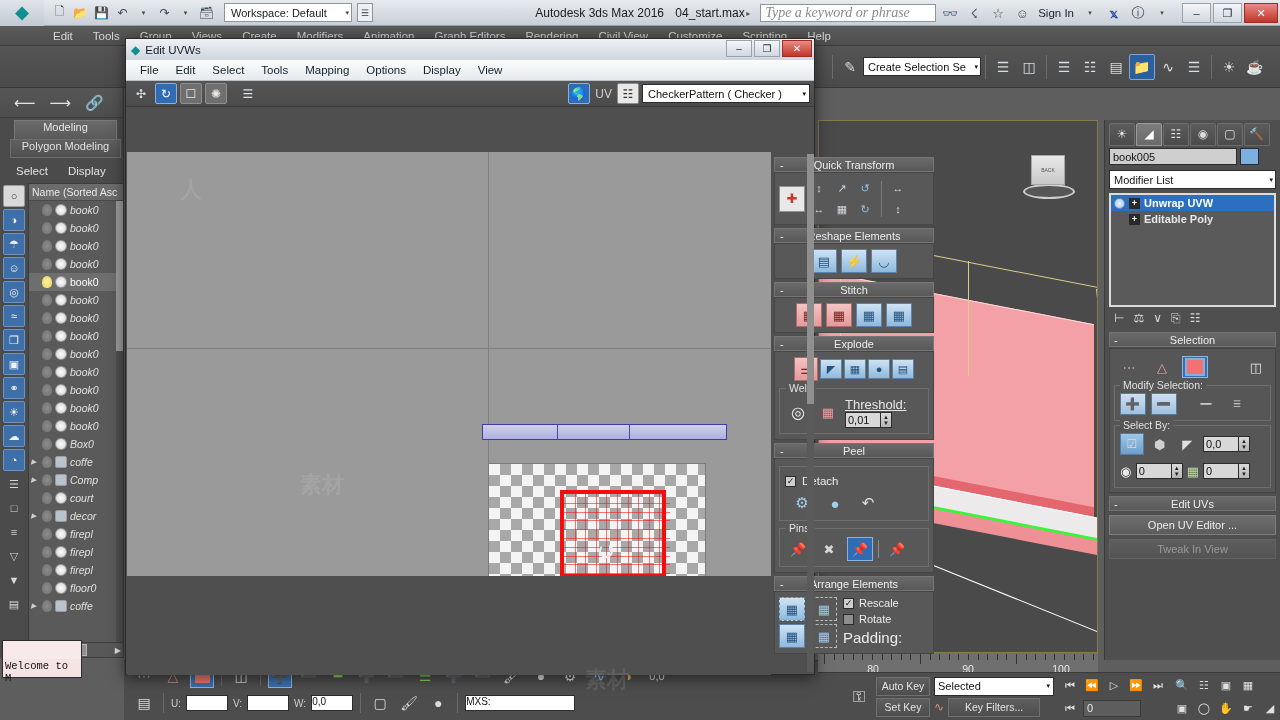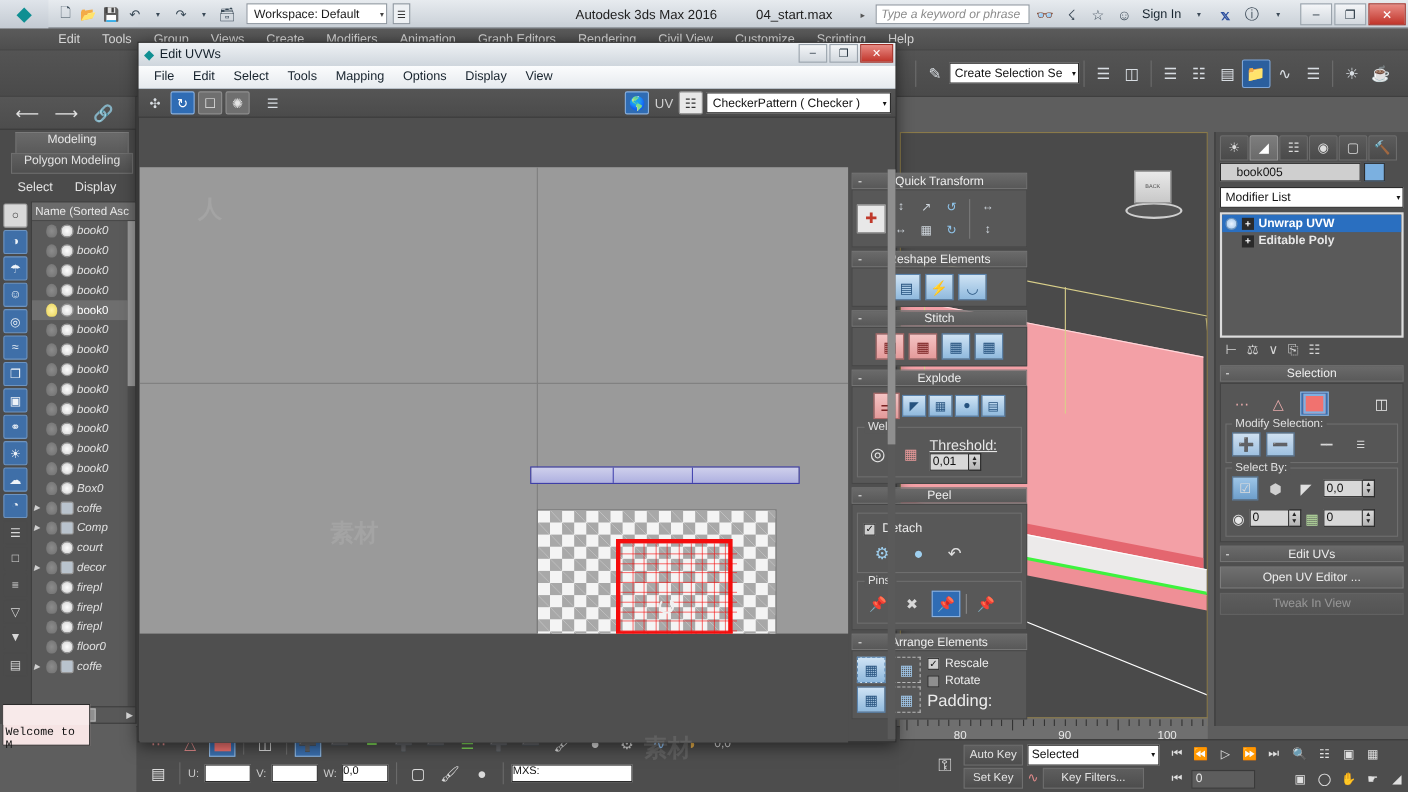--- a/index.html
+++ b/index.html
@@ -36,28 +36,28 @@
     border: 1px solid #8d969f; padding: 0 2px 0 6px; margin-left: 6px;
     font-size: 11px; color: #1b1b1b; min-width: 128px; justify-content: space-between;
   }
   .ws-arrow { font-size: 7px; color:#444; padding-left:6px;}
   .ws-extra { width:16px; height:19px; border:1px solid #8d969f; background:#eef1f4;
               display:flex;align-items:center;justify-content:center;font-size:9px;color:#333;margin-left:3px;}
   .max-title-text {
     position: absolute; left: 0; right: 0; text-align: center;
     font-size: 12px; color: #202020; pointer-events: none;
   }
-  .max-title-text span { margin: 0 16px; }
+  .max-title-text span { margin: 0 4px; }
   .topright {
     position:absolute; right: 0; top: 0; height: 26px; display:flex; align-items:center; gap:4px; padding-right: 2px;
   }
   .search-box {
-    width: 140px; height: 18px; background:#fff; border:1px solid #8d969f;
-    font-style: italic; color:#8b8b8b; font-size: 11px; padding: 2px 4px;
-    display:flex; align-items:center;
+    width: 176px; height: 18px; background:#fff; border:1px solid #8d969f;
+    font-style: italic; color:#8b8b8b; font-size: 14px; padding: 2px 4px;
+    display:flex; align-items:center;font-family:Liberation Serif, serif;
   }
   .tr-ic { width:20px;height:20px;display:flex;align-items:center;justify-content:center;color:#3d4b58;font-size:13px;}
   .signin { color:#17242e; font-size:11.5px; padding: 0 2px;}
   .wincaption { display:flex; align-items:center; height:22px; margin-left:4px;}
   .wcbtn {
     width: 29px; height: 20px; border:1px solid #9aa3ac; margin-left:2px;
     display:flex;align-items:center;justify-content:center; font-size:11px; color:#21303c;
     background: linear-gradient(#f4f6f8,#d2d8de);
   }
   .wcbtn.close { background: linear-gradient(#e88b84,#c1352b); color:#fff; border-color:#a32c22; width:34px;}
@@ -168,21 +168,21 @@
 
   
   .cmdpanel { position:absolute; left:1104px; top:120px; width:176px; height:540px; background:#4f4f4f;
               border-left:1px solid #3a3a3a;}
   .cp-tabs { height:26px; display:flex; align-items:center; gap:1px; padding:2px 1px 0 4px;}
   .cp-tab { width:26px;height:23px;background:linear-gradient(#5c5c5c,#4a4a4a); border:1px solid #6c6c6c;
             display:flex;align-items:center;justify-content:center;color:#dcdcdc;font-size:12px;border-radius:2px 2px 0 0;}
   .cp-tab.on { background:linear-gradient(#7d7d7d,#6a6a6a); border-color:#9a9a9a; color:#fff;}
   .cp-name { display:flex; align-items:center; gap:3px; padding:2px 4px;}
   .cp-name input { width:128px; height:17px; background:#cfcfcf; border:1px solid #2c2c2c;
-                   font-size:11px; color:#141414; padding:0 14px; font-family:"Liberation Sans",sans-serif;}
+                   font-size:11px; color:#141414; padding:0 3px; font-family:"Liberation Sans",sans-serif;}
   .cp-swatch { width:19px;height:17px;background:#7bb0e0;border:1px solid #2c2c2c;}
   .cp-modlist { margin:3px 4px 0 4px; height:19px; background:#fff; border:1px solid #2c2c2c;
                 display:flex; align-items:center; justify-content:space-between; padding:0 2px 0 4px;
                 color:#141414; font-size:11px;}
   .cp-modlist .ar { font-size:7px;}
   .cp-stack { margin:4px 4px 0 4px; height:114px; background:#5a5a5a; border:2px solid #dcdcdc; overflow:hidden;}
   .cp-stack .row { height:16px; display:flex; align-items:center; gap:4px; padding:0 3px;
                    font-size:11px; font-weight:bold; color:#e7e7e7;}
   .cp-stack .row.sel { background:#2a6fc0; color:#fff;}
   .cp-stack .bulb { width:11px;height:11px;border-radius:50%;background:radial-gradient(#eaf4ff,#9cc2e8); border:1px solid #6f93b8;}

